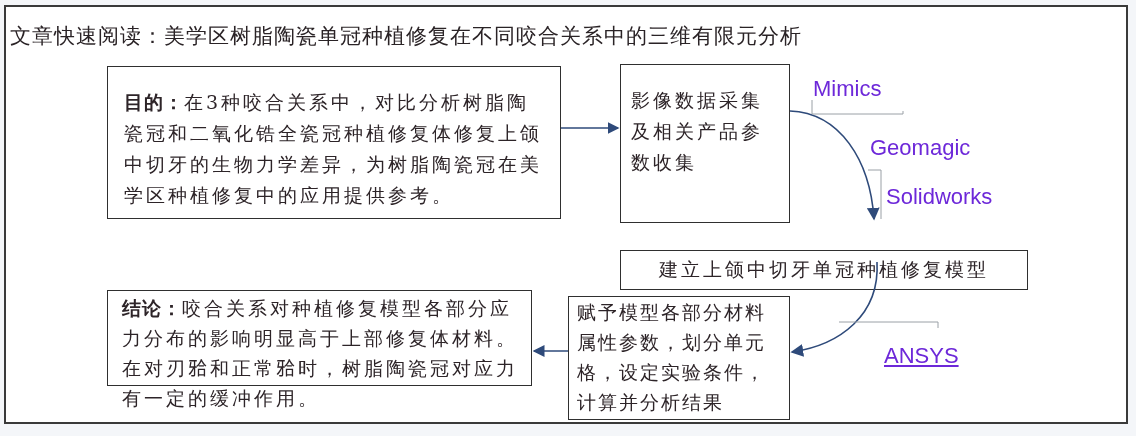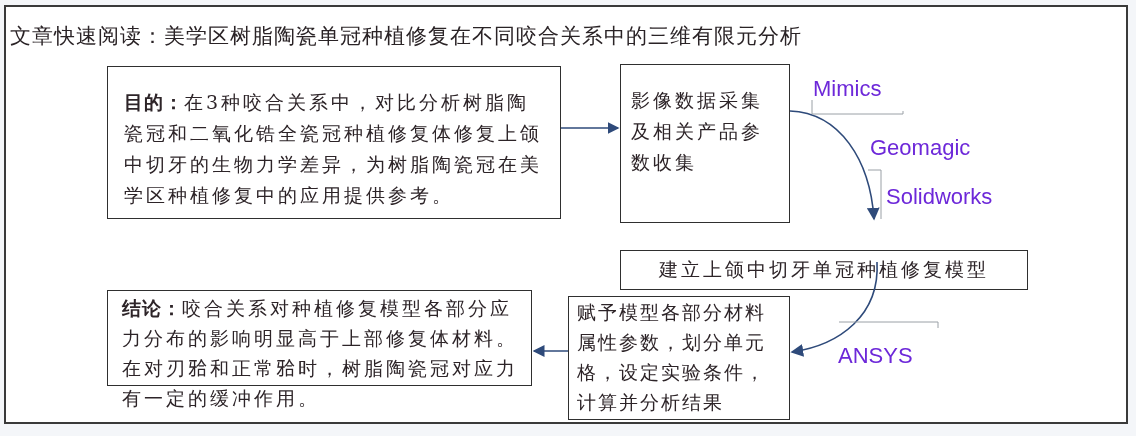--- a/index.html
+++ b/index.html
@@ -54,21 +54,21 @@
   <span>赋予模型各部分材料属性参数，划分单元格，设定实验条件，计算并分析结果</span>
 </div>
 
 <div class="box" style="left:107px; top:290px; width:425px; height:96px; padding:2px 8px 16px 14px; line-height:30px;">
   <span class="bold">结论：</span><span>咬合关系对种植修复模型各部分应力分布的影响明显高于上部修复体材料。在对刃𬌗和正常𬌗时，树脂陶瓷冠对应力有一定的缓冲作用。</span>
 </div>
 
 <div class="label" style="left:813px; top:76px;">Mimics</div>
 <div class="label" style="left:870px; top:135px;">Geomagic</div>
 <div class="label" style="left:886px; top:184px;">Solidworks</div>
-<div class="label" style="left:838px; top:343px;">ANSYS</div>
+<div class="label" style="left:884px; top:343px;text-decoration:underline;">ANSYS</div>
 
 <svg class="overlay" width="1136" height="436">
   <defs>
     <marker id="ah" markerWidth="8" markerHeight="8" refX="7" refY="4" orient="auto">
       <path d="M0,0 L8,4 L0,8 z" fill="#2e4a7a"></path>
     </marker>
   </defs>
 
   <line x1="561" y1="128" x2="618" y2="128" stroke="#2e4a7a" stroke-width="1.5" marker-end="url(#ah)"></line>
 

